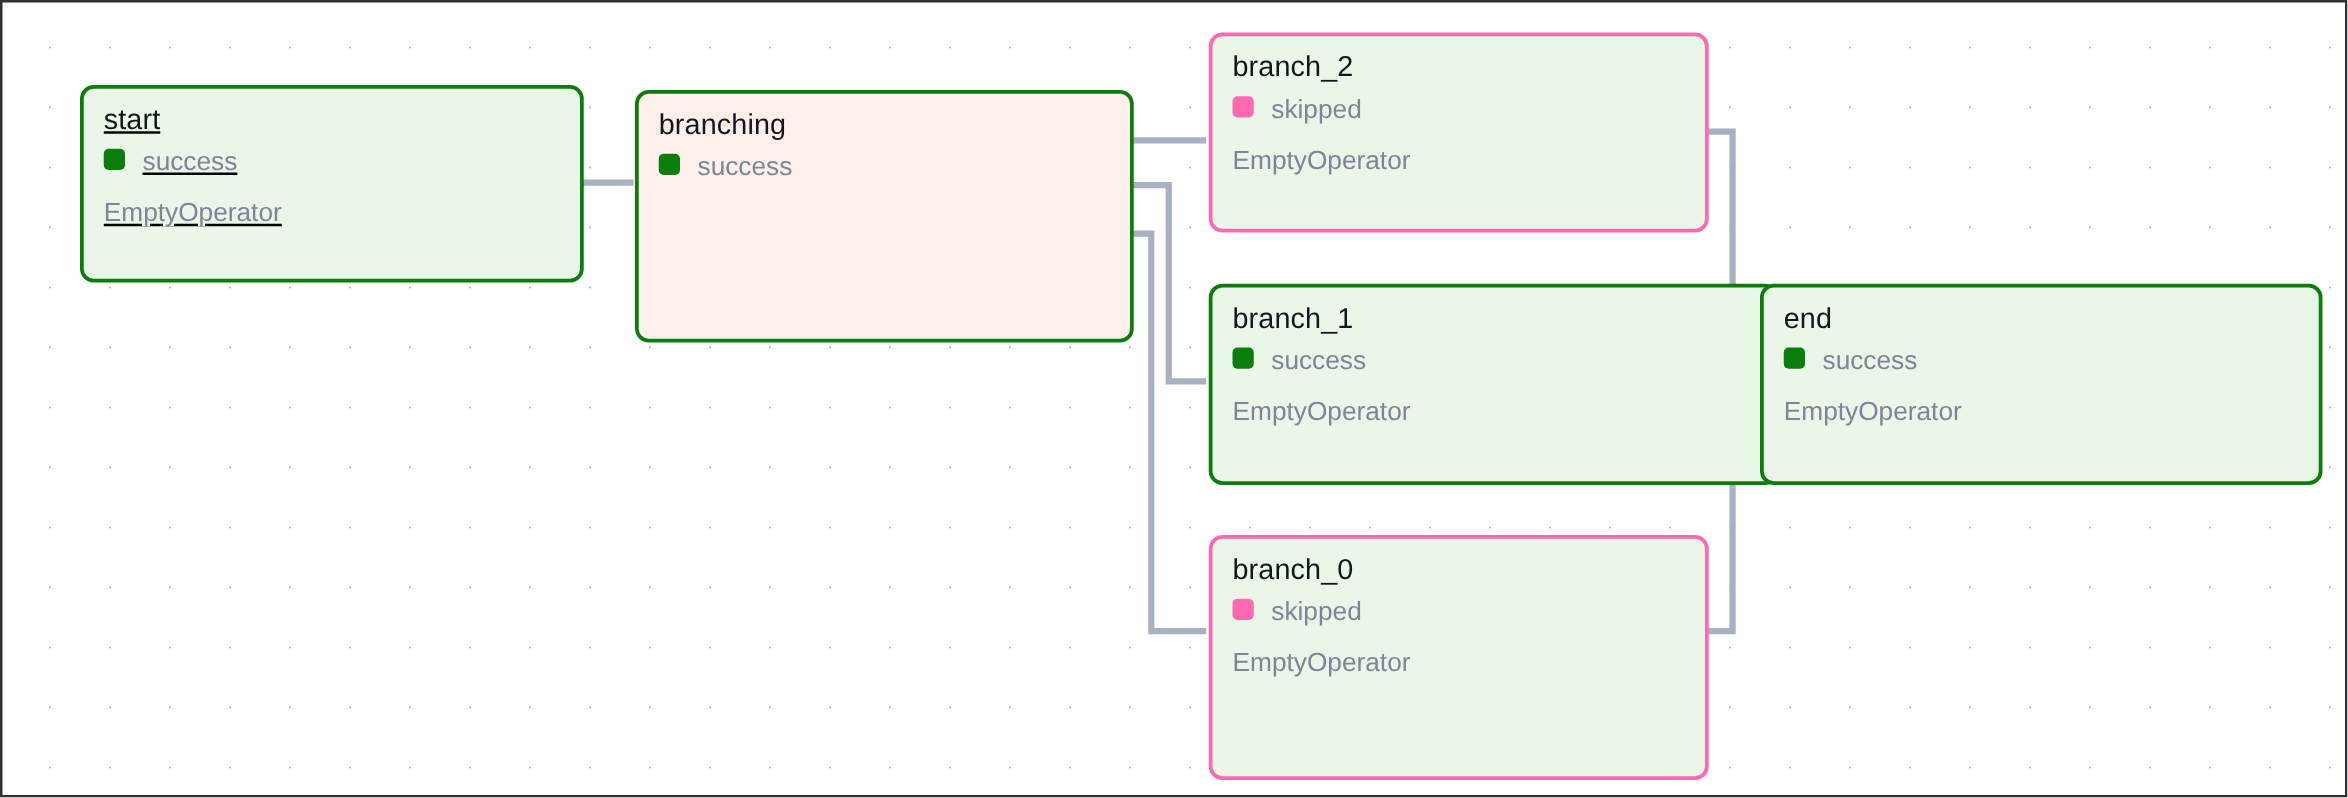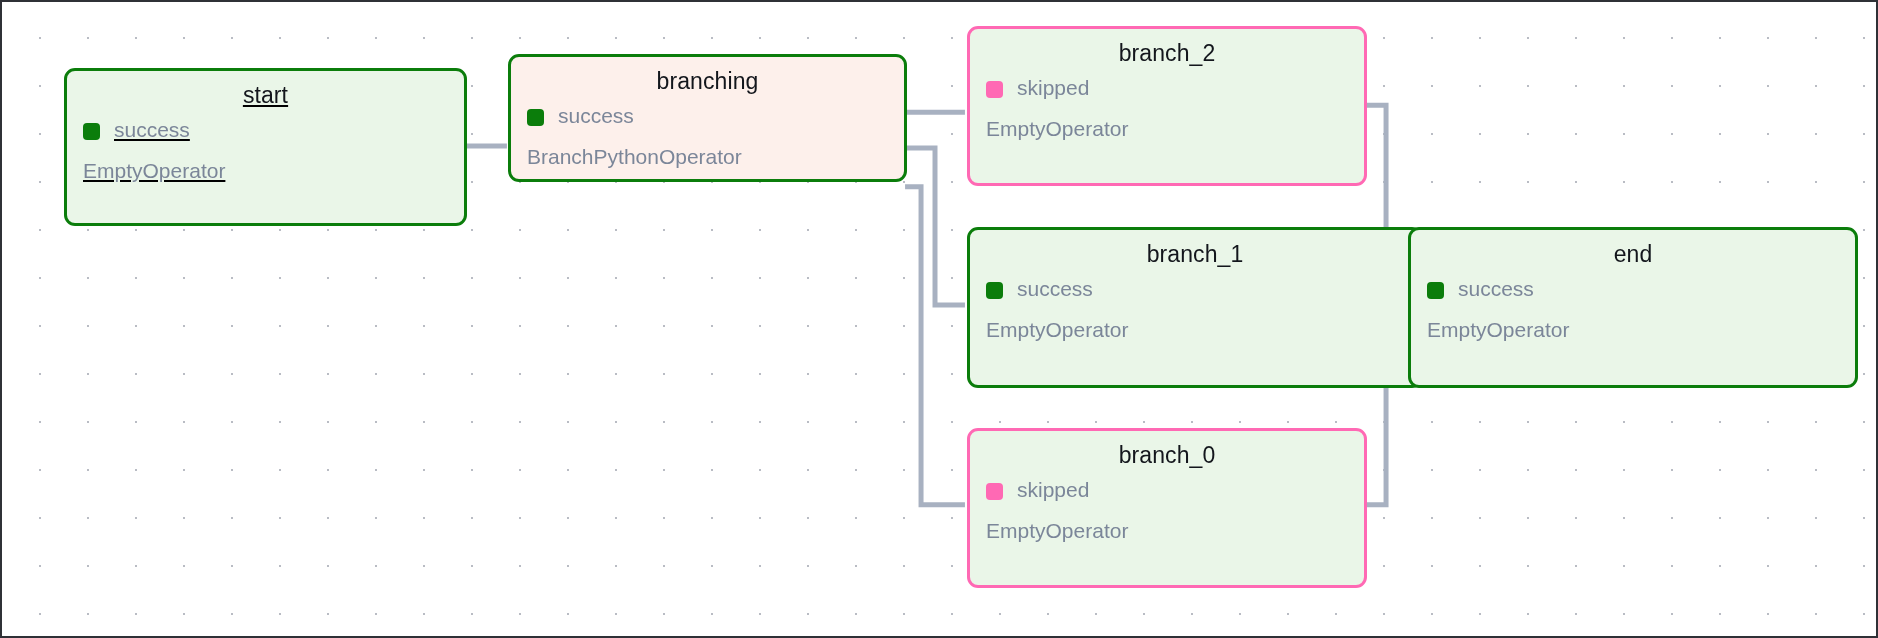--- a/index.html
+++ b/index.html
@@ -39,26 +39,25 @@
     padding: 11px 16px 0 16px;
     overflow: hidden;
   }
 
   .node-title {
     font-size: 23px;
     line-height: 1.2;
     color: #13161c;
     letter-spacing: 0.1px;
     white-space: nowrap;
-    text-align: center;
   }
 
   .node-status-row {
     display: flex;
-    align-items: flex-end;
+    align-items: flex-start;
     margin-top: 9px;
     white-space: nowrap;
   }
 
   .status-swatch {
     width: 17px;
     height: 17px;
     border-radius: 4px;
     flex: 0 0 auto;
   }
@@ -95,45 +94,44 @@
 
   <div id="node-layer">
       <div class="task-node" style="left: 62px; top: 66px; width: 403px; height: 158px; border-color: rgb(11, 125, 11); background-color: rgb(234, 246, 232); text-decoration: underline;">
         <div class="node-title">start</div>
         <div class="node-status-row">
           <span class="status-swatch" style="background-color: rgb(11, 125, 11);"></span>
           <span class="status-text">success</span>
         </div>
         <div class="node-operator">EmptyOperator</div>
       </div>
-      <div class="task-node" style="left: 506px; top: 52px; width: 399px; height: 128px; border-color: rgb(11, 125, 11); background-color: rgb(253, 240, 235);">
+      <div class="task-node" style="left: 506px; top: 70px; width: 399px; height: 202px; border-color: rgb(11, 125, 11); background-color: rgb(253, 240, 235);">
         <div class="node-title">branching</div>
         <div class="node-status-row">
           <span class="status-swatch" style="background-color: rgb(11, 125, 11);"></span>
           <span class="status-text">success</span>
         </div>
-        <div class="node-operator">BranchPythonOperator</div>
       </div>
       <div class="task-node" style="left: 965px; top: 24px; width: 400px; height: 160px; border-color: rgb(255, 105, 180); background-color: rgb(234, 246, 232);">
         <div class="node-title">branch_2</div>
         <div class="node-status-row">
           <span class="status-swatch" style="background-color: rgb(255, 105, 180);"></span>
           <span class="status-text">skipped</span>
         </div>
         <div class="node-operator">EmptyOperator</div>
       </div>
       <div class="task-node" style="left: 965px; top: 225px; width: 456px; height: 161px; border-color: rgb(11, 125, 11); background-color: rgb(234, 246, 232);">
         <div class="node-title">branch_1</div>
         <div class="node-status-row">
           <span class="status-swatch" style="background-color: rgb(11, 125, 11);"></span>
           <span class="status-text">success</span>
         </div>
         <div class="node-operator">EmptyOperator</div>
       </div>
-      <div class="task-node" style="left: 965px; top: 426px; width: 400px; height: 160px; border-color: rgb(255, 105, 180); background-color: rgb(234, 246, 232);">
+      <div class="task-node" style="left: 965px; top: 426px; width: 400px; height: 196px; border-color: rgb(255, 105, 180); background-color: rgb(234, 246, 232);">
         <div class="node-title">branch_0</div>
         <div class="node-status-row">
           <span class="status-swatch" style="background-color: rgb(255, 105, 180);"></span>
           <span class="status-text">skipped</span>
         </div>
         <div class="node-operator">EmptyOperator</div>
       </div>
       <div class="task-node" style="left: 1406px; top: 225px; width: 450px; height: 161px; border-color: rgb(11, 125, 11); background-color: rgb(234, 246, 232);">
         <div class="node-title">end</div>
         <div class="node-status-row">

